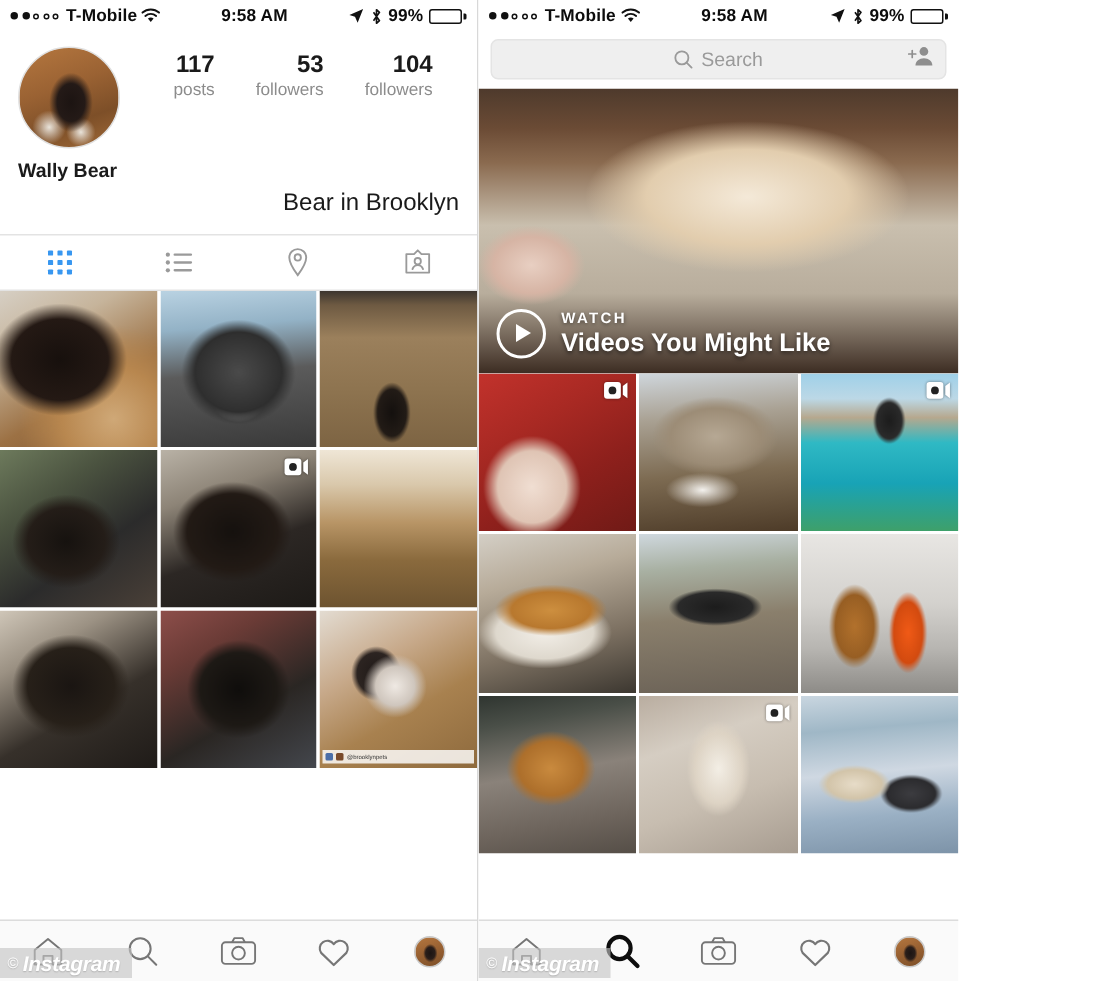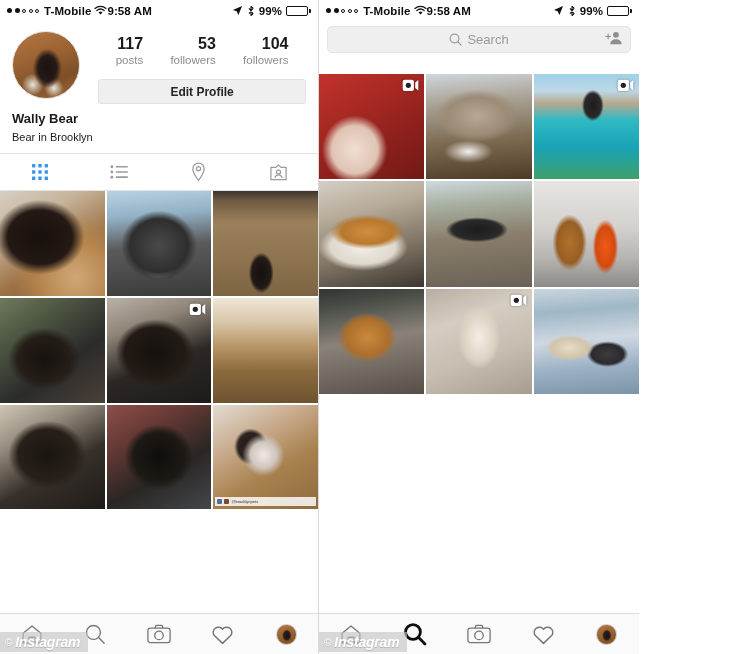--- a/index.html
+++ b/index.html
@@ -11,21 +11,21 @@
   .phone.left  { width:367px; border-right:1px solid #d8d8d8; }
   .phone.right { width:368px; }
 
   
   .statusbar {
     height:21px; display:flex; align-items:center; padding:0 7px;
     font-size:11.5px; font-weight:bold; color:#0c0c0c; background:#fff;
     letter-spacing:.1px;
   }
   .sb-left  { display:flex; align-items:center; gap:3px; flex:0 0 auto; }
-  .sb-mid   { flex:1; }
+  .sb-mid   { flex:1; text-align:center; }
   .sb-right { display:flex; align-items:center; gap:4px; flex:0 0 auto; }
   .dots { display:flex; gap:2.5px; align-items:center; }
   .dot { width:5px; height:5px; border-radius:50%; background:#111; }
   .dot.hollow { background:transparent; border:1px solid #111; width:4px; height:4px; }
   .carrier { margin-left:2px; font-weight:bold; }
   .battery { display:inline-flex; align-items:center; }
   .batt-body { width:22px; height:10px; border:1.3px solid #111; border-radius:2px; padding:1px; }
   .batt-fill { height:100%; background:#111; border-radius:1px; }
   .batt-cap { width:2px; height:4px; background:#111; margin-left:1px; border-radius:0 1px 1px 0; }
 
@@ -56,21 +56,21 @@
   .count { text-align:right; }
   .count .num { font-size:16px; font-weight:bold; color:#1a1a1a; line-height:1.15; }
   .count .lbl { font-size:11.5px; color:#8c8c8c; line-height:1.3; }
   .editbtn {
     margin-top:11px; height:25px; background:#efefef; border:1px solid #e2e2e2;
     border-radius:3px; display:flex; align-items:center; justify-content:center;
     font-size:12px; font-weight:bold; color:#262626;
   }
   .bio { padding-top:5px; }
   .bio .name { font-size:13px; font-weight:bold; color:#1a1a1a; line-height:1.5; }
-  .bio .desc { font-size:11px; color:#1a1a1a; line-height:1.5; }
+  .bio .desc { font-size:16px; color:#1a1a1a; line-height:1.5;text-align:right; }
 
   
   .tabstrip {
     height:38px; display:flex; border-top:1px solid #e3e3e3; border-bottom:1px solid #e3e3e3;
     background:#fff;
   }
   .tab { flex:1; display:flex; align-items:center; justify-content:center; }
 
   
   .grid { display:grid; grid-template-columns:repeat(3,1fr); gap:2px; background:#fff; }
@@ -99,21 +99,21 @@
   .playbtn {
     width:33px; height:33px; border-radius:50%; border:2.5px solid #fff;
     display:flex; align-items:center; justify-content:center;
   }
   .tri { width:0;height:0; border-left:10px solid #fff; border-top:6.5px solid transparent;
          border-bottom:6.5px solid transparent; margin-left:3px; }
   .w-kicker { font-size:10px; font-weight:bold; color:#fff; letter-spacing:1.6px; line-height:1.3; }
   .w-title  { font-size:17px; font-weight:bold; color:#fff; line-height:1.2; }
 
   
-  .searchwrap { padding:5px 8px 21px 8px; background:#fff; }
+  .searchwrap { padding:5px 8px 6px 8px; background:#fff; }
   .searchbar {
     height:27px; background:#efefef; border:1px solid #e4e4e4; border-radius:5px;
     display:flex; align-items:center; justify-content:center; position:relative;
   }
   .s-inner { display:flex; align-items:center; gap:5px; }
   .s-ph { font-size:13px; color:#9a9a9a; }
   .adduser { position:absolute; right:8px; top:50%; transform:translateY(-50%); }
 
   
   .tabbar {
@@ -187,21 +187,20 @@
             </div>
             <div class="count">
               <div class="num">53</div>
               <div class="lbl">followers</div>
             </div>
             <div class="count">
               <div class="num">104</div>
               <div class="lbl">followers</div>
             </div>
           </div>
-          <div class="editbtn">Edit Profile</div>
         </div>
       </div>
       <div class="bio">
         <div class="name">Wally Bear</div>
         <div class="desc">Bear in Brooklyn</div>
       </div>
     </div>
 
     <div class="tabstrip">
       <div class="tab">
@@ -389,20 +388,35 @@
         <span class="adduser">
           <svg width="17" height="15" viewBox="0 0 18 16">
             <circle cx="11.6" cy="4.6" r="3.1" fill="#8e8e8e"></circle>
             <path d="M5.6 14.6c0-3.2 2.7-5.2 6-5.2s6 2 6 5.2z" fill="#8e8e8e"></path>
             <path d="M.8 6.4h5M3.3 3.9v5" stroke="#8e8e8e" stroke-width="1.2" stroke-linecap="round"></path>
           </svg>
         </span>
       </div>
     </div>
 
+    <div class="watch">
+      <div class="art" style="background:
+          radial-gradient(ellipse 150px 70px at 56% 38%, #f4e9d8 0%, #e2cdae 45%, transparent 72%),
+          radial-gradient(ellipse 46px 34px at 11% 62%, #e8cfc2 0%, #d6b4a4 55%, transparent 78%),
+          linear-gradient(180deg,#4e3a2c 0%,#6b4b35 14%,#8a6a4f 26%,#c9bfae 48%,#b8ad9c 72%,#3c2c22 100%)"></div>
+      <div class="watch-overlay">
+        <span class="playbtn">
+            <span class="tri"></span>
+          </span>
+        <span>
+          <div class="w-kicker">WATCH</div>
+          <div class="w-title">Videos You Might Like</div>
+        </span>
+      </div>
+    </div>
 
     <div class="grid">
       <div class="cell">
         <div class="art" style="background:
             radial-gradient(ellipse 44px 46px at 34% 72%, #f0ded2 0%, #dfc4b4 52%, transparent 74%),
             linear-gradient(150deg,#c2322c 0%,#a82923 34%,#8e201c 64%,#701a16 100%)"></div>
         <span class="badge">
           <svg width="17" height="13" viewBox="0 0 17 13">
             <rect x=".7" y=".7" width="11.2" height="11.2" rx="2" fill="#fff"></rect>
             <circle cx="6.3" cy="6.3" r="2.6" fill="#222"></circle>

